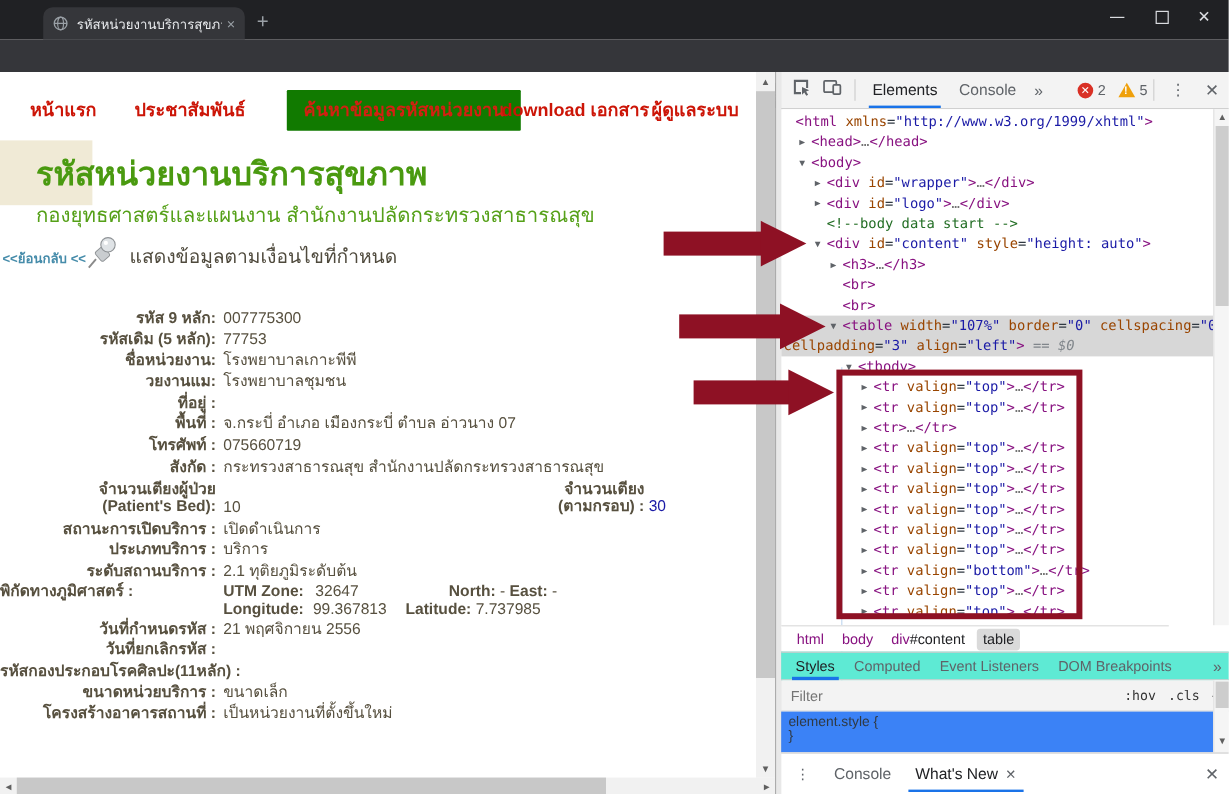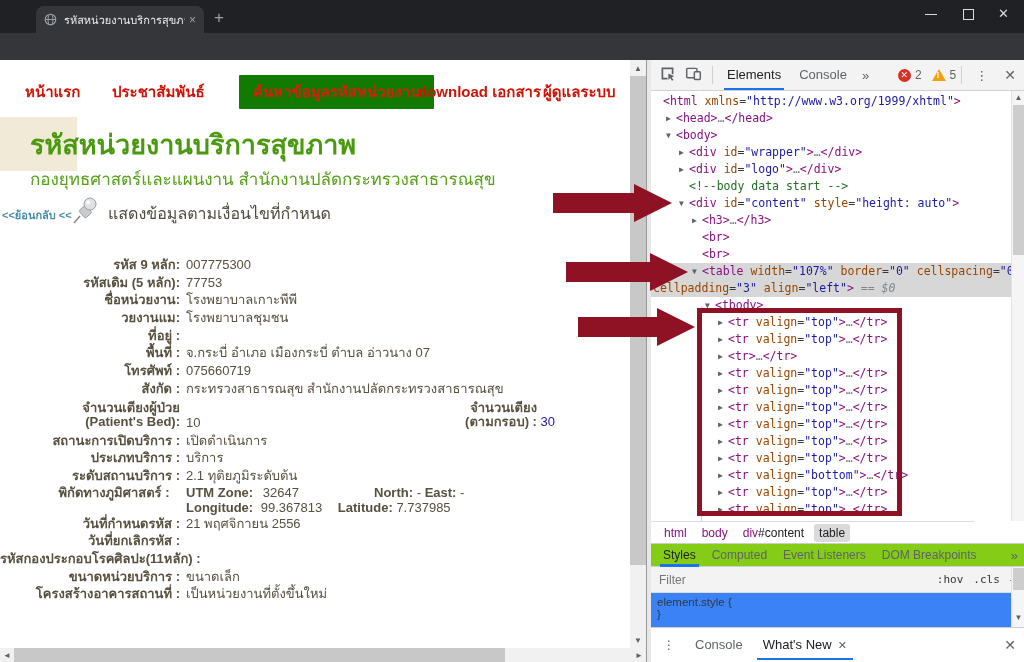--- a/index.html
+++ b/index.html
@@ -43,21 +43,21 @@
   #fieldwrap{left:0;top:196px;width:628px;font-size:13px;color:#57503f;}
   .row{height:17.7px;line-height:17.7px;white-space:nowrap;}
   .row .lbl{display:inline-block;width:180px;text-align:right;font-weight:bold;vertical-align:top;}
   .row .val{margin-left:6px;}
   #bedsrow{height:34px;position:relative;}
   #bedsrow .l2{display:inline-block;width:180px;text-align:right;font-weight:bold;line-height:14px;padding-top:3px;vertical-align:top;}
   #bedsrow .bval{position:absolute;left:186px;top:17px;}
   #beds2{position:absolute;left:400px;top:0;width:155px;text-align:right;font-weight:bold;line-height:14px;padding-top:3px;}
   #beds2 .v{font-weight:normal;}
   #georow{height:30px;position:relative;line-height:15px;}
-  #georow .lbl{display:inline-block;width:180px;text-align:center;font-weight:bold;vertical-align:top;padding-left:24px;}
+  #georow .lbl{display:inline-block;width:180px;text-align:left;font-weight:bold;vertical-align:top;}
   #geolines{position:absolute;left:186px;top:0;}
   #geolines b{font-weight:bold;}
   
   #vsb{left:630px;top:0px;width:16px;height:588px;background:#f1f1f1;}
   #vsb .thumb{position:absolute;left:0;top:16px;width:16px;height:489px;background:#c8c8c8;}
   .sbarrow{position:absolute;color:#606060;font-size:8px;text-align:center;width:16px;}
   #hsb{left:0;top:588px;width:646px;height:14px;background:#f1f1f1;}
   #hsb .thumb{position:absolute;left:14px;top:0;width:491px;height:14px;background:#c8c8c8;}
   
   #devtools{left:646px;top:60px;width:378px;height:602px;background:#fff;border-left:1px solid #989898;box-sizing:border-box;}
@@ -86,21 +86,21 @@
   .d{color:#737373;}.p{color:#303942;}.s{color:#80868b;font-style:italic;}
   #guideline{position:absolute;left:54px;top:246px;width:1px;height:272px;background:#c3d9f0;}
   #treesb{position:absolute;left:364px;top:31px;width:13px;height:430px;background:#f5f5f5;border-left:1px solid #e2e2e2;}
   #treesb .thumb{position:absolute;left:1px;top:14px;width:11px;height:150px;background:#cdcdcd;}
   #crumbs{position:absolute;left:4px;top:461px;width:323px;height:22px;border-top:1px solid #ddd;background:#fff;
           display:flex;align-items:center;font-size:12px;padding-left:8px;box-sizing:border-box;}
   .crumb{margin-right:5px;padding:2px 5px;cursor:pointer;white-space:nowrap;}
   .crumb .t{color:#881280;}.crumb .i{color:#202124;}
   .crumb.active{background:#dadada;border-radius:3px;}
   .crumb.active .pl{color:#202124;margin-top:36px;}
-  #stylestabs{position:absolute;left:4px;top:483px;width:373px;height:24px;background:#84cc16;border-top:1px solid #ccc;
+  #stylestabs{position:absolute;left:4px;top:483px;width:373px;height:24px;background:#5eead4;border-top:1px solid #ccc;
               border-bottom:1px solid #d0d0d0;display:flex;align-items:center;box-sizing:border-box;padding-left:4px;}
   .stab{font-size:12px;color:#5f6368;padding:0 8px;height:23px;line-height:23px;position:relative;white-space:nowrap;cursor:pointer;}
   .stab.active{color:#202124;}
   .stab.active::after{content:"";position:absolute;left:5px;right:5px;bottom:0;height:2.5px;background:#1a73e8;}
   #filterrow{position:absolute;left:4px;top:507px;width:373px;height:26px;background:#f3f3f3;border-bottom:1px solid #ddd;
              display:flex;align-items:center;box-sizing:border-box;padding:0 6px;}
   #filterrow input{flex:1;border:none;background:transparent;font-size:12px;color:#333;outline:none;
                    font-family:"Liberation Sans",sans-serif;}
   #filterrow .tok{font-family:"DejaVu Sans Mono",monospace;font-size:11px;color:#333;margin-left:10px;}
   #filterrow .plus{font-size:14px;color:#333;margin-left:10px;}

